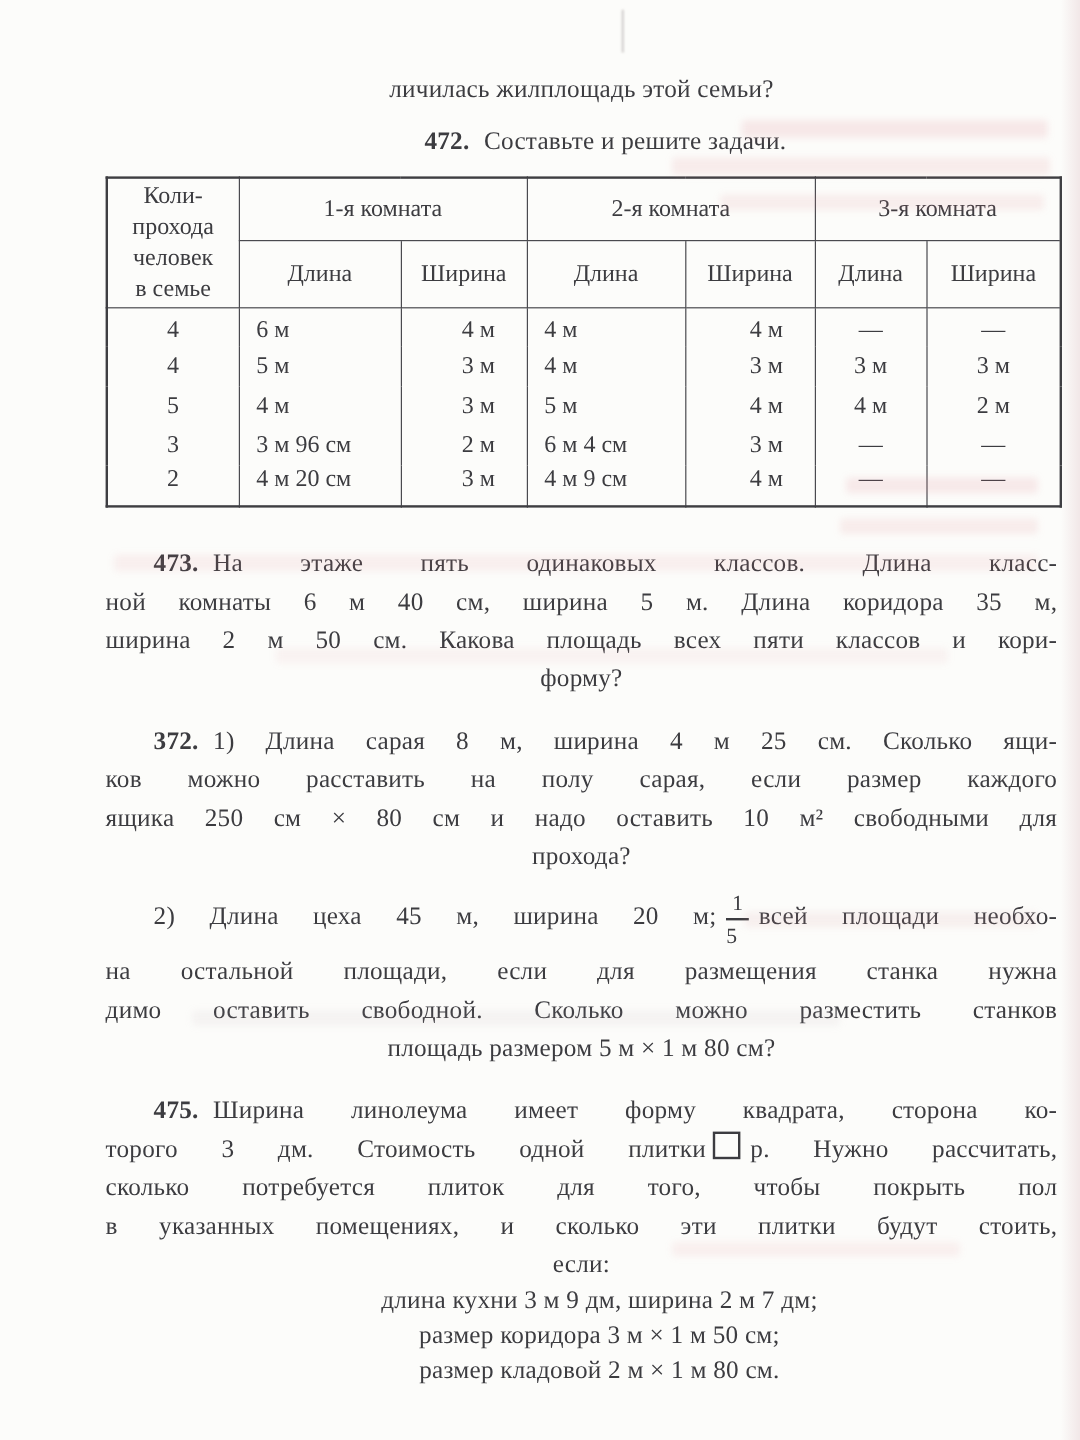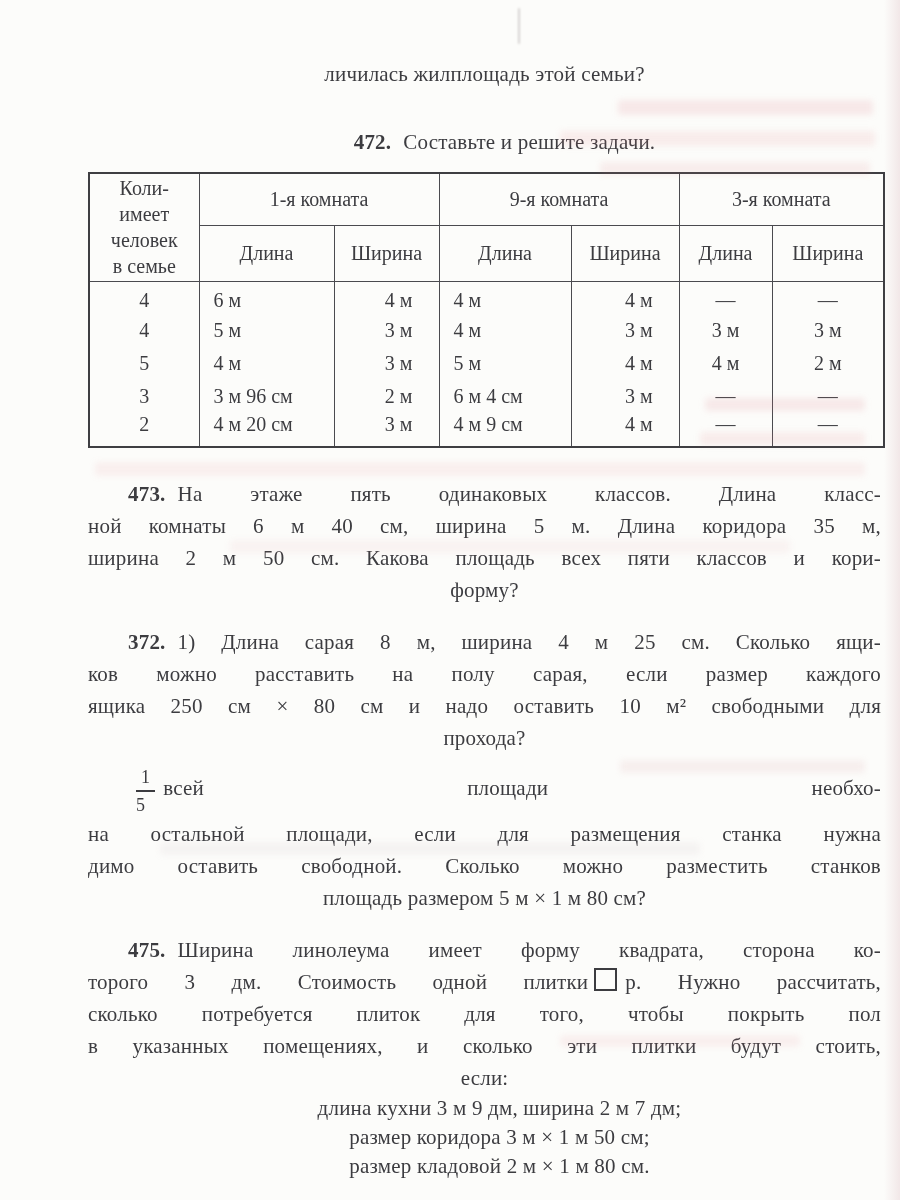--- a/index.html
+++ b/index.html
@@ -31,21 +31,21 @@
     font-size: 21px;
     line-height: 32px;
     letter-spacing: 0.2px;
     white-space: normal;
   }
   .jl { text-align: justify; text-align-last: justify; -moz-text-align-last: justify; }
   .ll { text-align: center; }
   .indent { padding-left: 40px; }
   .pnum { font-weight: bold; margin-right: 12px; }
   .para-intro .line { line-height: 36px; }
-  .p472 { margin-top: 34px; }
+  .p472 { margin-top: 9px; }
   .p473 { margin-top: 0; }
   .p474 { margin-top: 20px; }
   .p474b { margin-top: 12px; }
   .p475 { margin-top: 20px; }
   .frac-line { margin-bottom: 4px; }
   .frac {
     display: inline-block;
     vertical-align: middle;
     text-align: center;
     line-height: 1;
@@ -129,25 +129,25 @@
             <col style="width:135px">
             <col style="width:105px">
           <col style="width:132px">
             <col style="width:108px">
             <col style="width:93px">
             <col style="width:112px">
         </colgroup>
         <thead>
           <tr class="grow">
             <th rowspan="2" class="colzero">Коли-
-имеет
+прохода
 человек
 в семье</th>
             <th colspan="2">1-я комната</th>
-            <th colspan="2">9-я комната</th>
+            <th colspan="2">2-я комната</th>
             <th colspan="2">3-я комната</th>
           </tr>
           <tr class="srow">
             <th>Длина</th>
             <th>Ширина</th>
             <th>Длина</th>
             <th>Ширина</th>
             <th>Длина</th>
             <th>Ширина</th>
           </tr>
@@ -215,21 +215,21 @@
       <div class="line jl indent">
         <span class="pnum">372.</span><span>1) Длина сарая 8 м, ширина 4 м 25 см. Сколько ящи-</span>
       </div>
       <div class="line jl">ков можно расставить на полу сарая, если размер каждого</div>
       <div class="line jl">ящика 250 см × 80 см и надо оставить 10 м² свободными для</div>
       <div class="line ll">прохода?</div>
     </div>
 
     <div class="p474b">
       <div class="line jl indent frac-line">
-        <span class="frac"><span class="num">1</span><span class="den">5</span></span><span>всей площади необхо-</span>
+        <span>2) Длина цеха 45 м, ширина 20 м;</span><span class="frac"><span class="num">1</span><span class="den">5</span></span><span>всей площади необхо-</span>
       </div>
       <div class="line jl">на остальной площади, если для размещения станка нужна</div>
       <div class="line jl">димо оставить свободной. Сколько можно разместить станков</div>
       <div class="line ll">площадь размером 5 м × 1 м 80 см?</div>
     </div>
 
     <div class="p475">
       <div class="line jl indent">
         <span class="pnum">475.</span><span>Ширина линолеума имеет форму квадрата, сторона ко-</span>
       </div>

